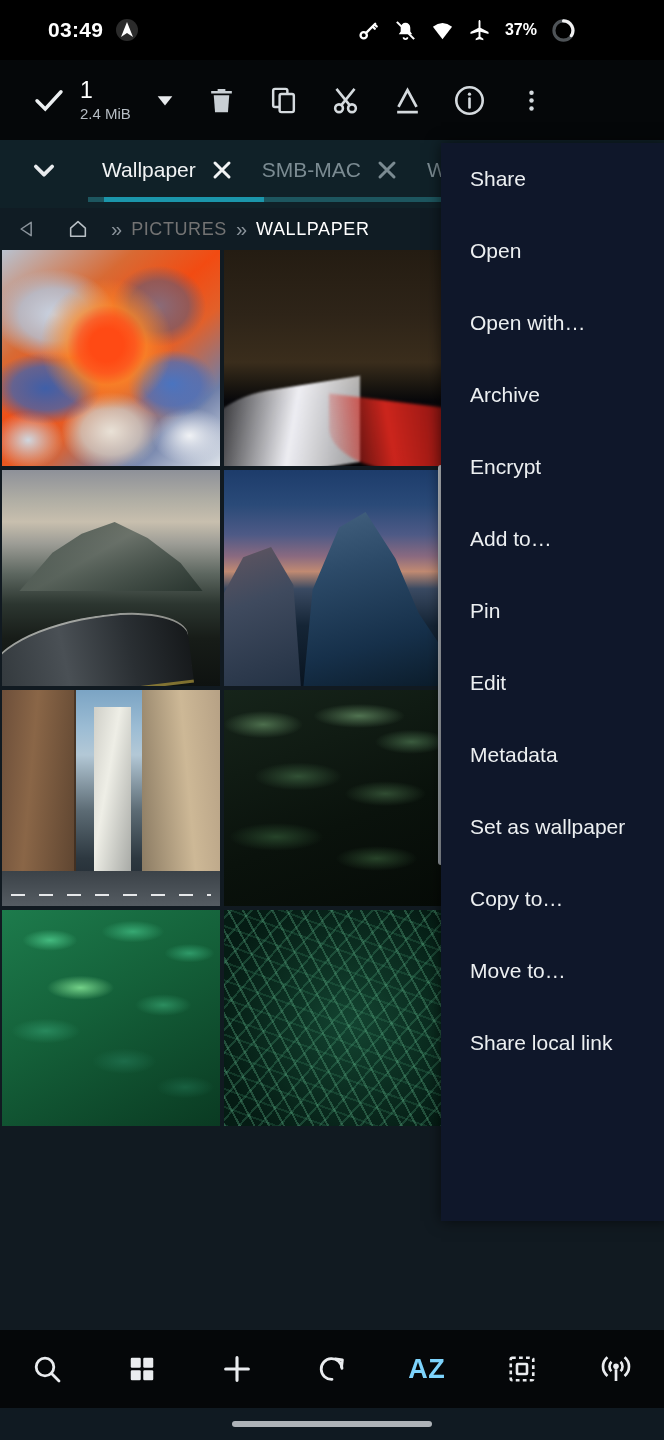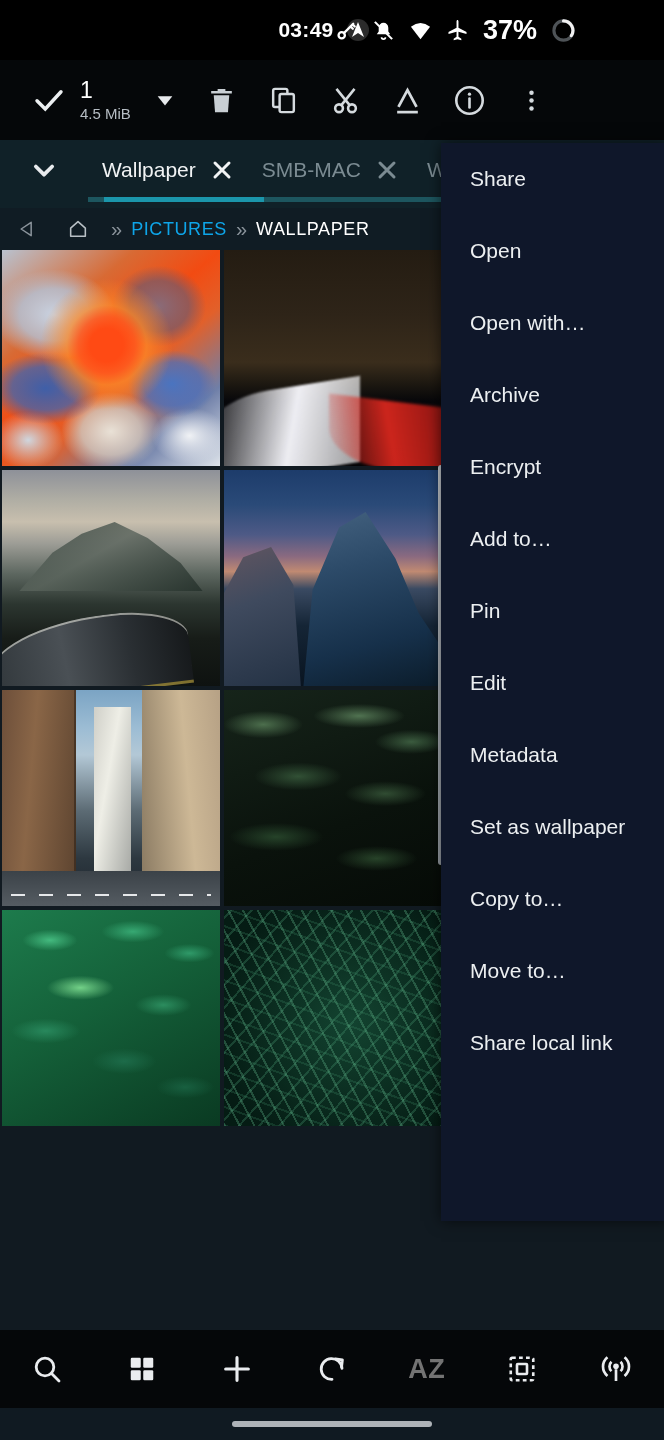--- a/index.html
+++ b/index.html
@@ -2,27 +2,27 @@
 <html><head>
 <meta charset="utf-8">
 <style>
   * { margin:0; padding:0; box-sizing:border-box; }
   html,body { width:664px; height:1440px; background:#000; overflow:hidden; }
   body { font-family:"Liberation Sans", sans-serif; color:#e8eaed; position:relative; }
 
   
   #status-bar {
     position:absolute; top:0; left:0; width:600px; height:60px;
-    background:#000; display:flex; align-items:center;justify-content:center;
+    background:#000; display:flex; align-items:center;
   }
   #status-left { display:flex; align-items:center; gap:12px; margin-left:48px; }
   #clock { font-size:21px; font-weight:bold; letter-spacing:.3px; color:#fff; }
   #status-right { position:absolute; right:24px; display:flex; align-items:center; gap:14px; }
   .sicon { display:block; }
-  #battery-pct { font-size:27px; font-weight:bold; color:#fff; }
+  #battery-pct { font-size:16px; font-weight:bold; color:#fff; }
 
   
   #action-bar {
     position:absolute; top:60px; left:0; width:664px; height:80px;
     background:#050709; display:flex; align-items:center;
   }
   #sel-check { margin-left:28px; width:42px; display:flex; justify-content:center; }
   #sel-count-wrap { margin-left:10px; display:flex; flex-direction:column; justify-content:center; min-width:62px; }
   #sel-count { font-size:23px; color:#fff; line-height:1.0; }
   #sel-size { font-size:15px; color:#b6bdc4; margin-top:3px; }
@@ -55,21 +55,21 @@
 
   
   #breadcrumb {
     position:absolute; top:208px; left:0; width:664px; height:42px;
     background:#101c24; display:flex; align-items:center; overflow:hidden;
   }
   #bc-back { width:54px; display:flex; justify-content:center; align-items:center; }
   #bc-home { width:48px; display:flex; justify-content:center; align-items:center; }
   .bc-sep { font-size:20px; color:#8b949c; margin:0 9px; }
   .bc-crumb { font-size:18px; letter-spacing:.6px; }
-  .bc-crumb.dim { color:#0ea5e9; }
+  .bc-crumb.dim { color:#737373; }
   .bc-crumb.cur { color:#fff; }
 
   
   #content {
     position:absolute; top:250px; left:0; width:664px; height:1080px;
     background:#111a21; overflow:hidden;
   }
   #grid {
     position:absolute; top:0; left:0; width:664px;
     display:grid; grid-template-columns:repeat(3, 218px);
@@ -222,21 +222,21 @@
     font-size:21px; color:#eceff1; white-space:nowrap;
   }
 
   
   #bottom-bar {
     position:absolute; top:1330px; left:0; width:664px; height:78px;
     background:#050709; display:flex; align-items:center; justify-content:space-around;
     z-index:70;
   }
   .bbtn { width:74px; height:78px; display:flex; align-items:center; justify-content:center; }
-  #az-text { font-size:27px; font-weight:bold; letter-spacing:.5px; color:#737373; }
+  #az-text { font-size:27px; font-weight:bold; letter-spacing:.5px; color:#7dd3fc; }
 
   
   #nav-bar {
     position:absolute; top:1408px; left:0; width:664px; height:32px;
     background:#101a22; display:flex; align-items:center; justify-content:center;
     z-index:70;
   }
   #nav-handle { width:200px; height:6px; border-radius:3px; background:#aeb3b8; }
 </style>
 </head>
@@ -287,21 +287,21 @@
 </div>
 
 <div id="action-bar">
   <div id="sel-check">
     <svg width="36" height="36" viewBox="0 0 24 24" fill="none" stroke="#eceff1" stroke-width="2.3" stroke-linecap="round">
       <path d="M4 12.5 L9.5 18 L20 6.5"></path>
     </svg>
   </div>
   <div id="sel-count-wrap">
     <span id="sel-count">1</span>
-    <span id="sel-size">4.5 MiB</span>
+    <span id="sel-size">2.4 MiB</span>
   </div>
   <div id="sel-dropdown">
     <svg width="22" height="22" viewBox="0 0 24 24">
         <path d="M4 8 L20 8 L12 18 Z" fill="#e8eaed"></path>
       </svg>
   </div>
   <div id="abar-icons">
     <div class="abtn">
       <svg width="31" height="31" viewBox="0 0 24 24" fill="#c9cfd4">
         <path d="M9 3h6v1.6h5V6.6H4V4.6h5V3z"></path>

